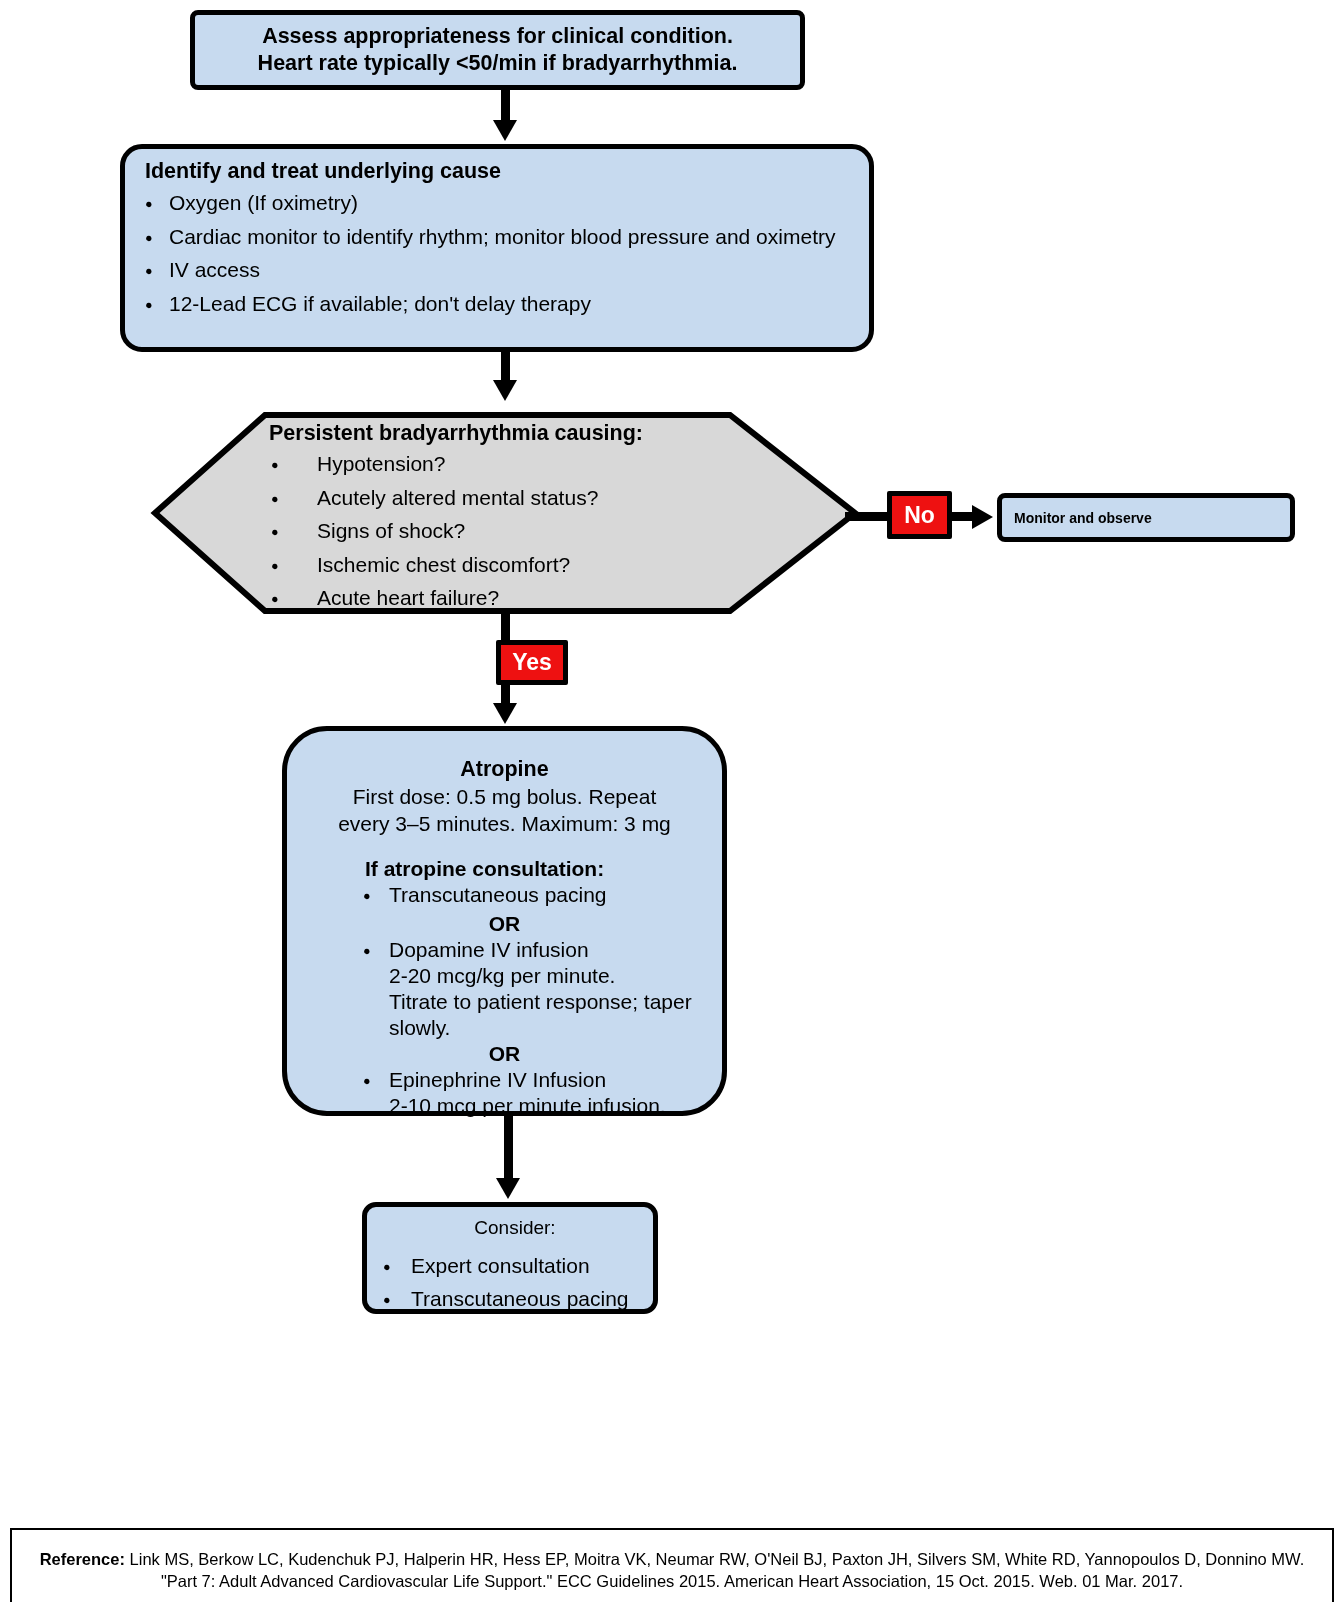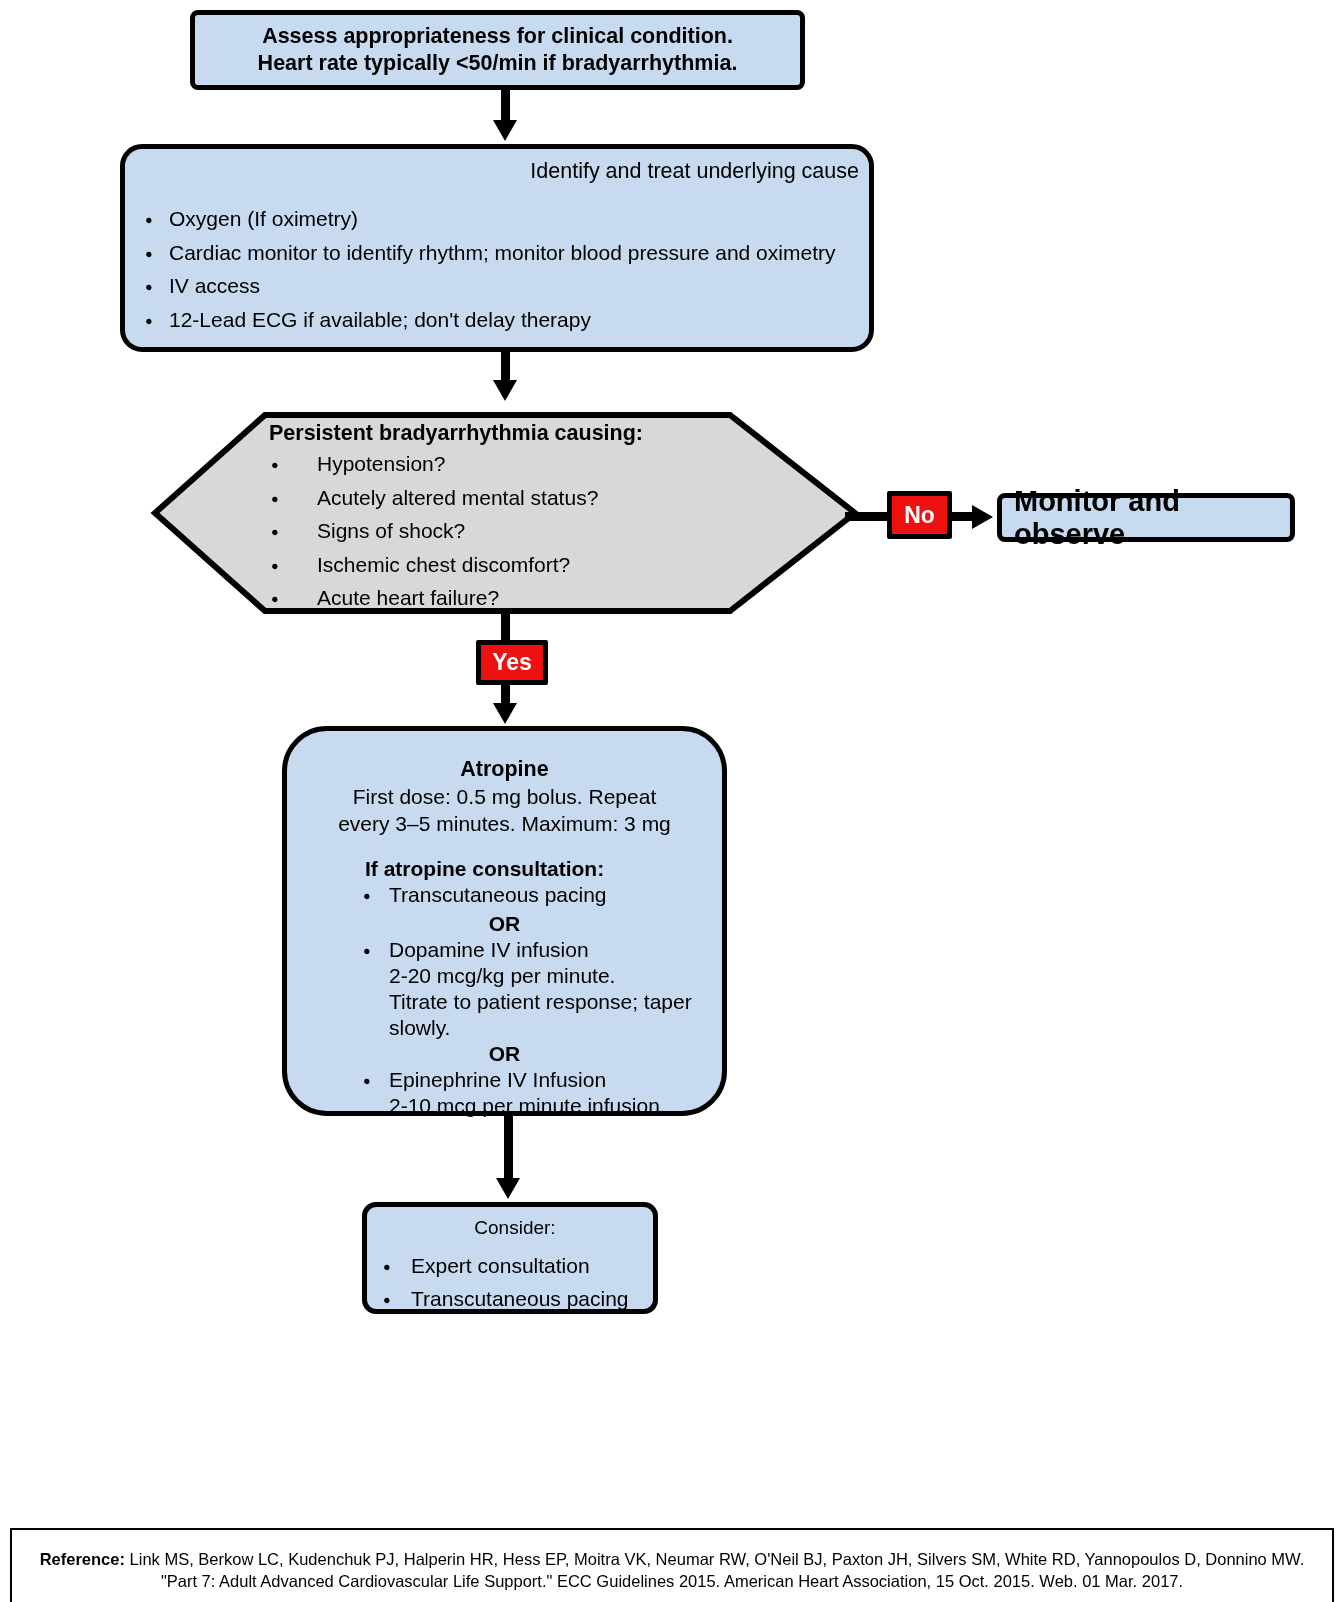--- a/index.html
+++ b/index.html
@@ -40,45 +40,45 @@
   }
   
   #arrow1-shaft { left:501px; top:88px; height:34px; }
   #arrow1-head  { left:493px; top:120px; }
   
   #box-identify {
     left:120px; top:144px; width:754px; height:208px; border-radius:22px;
     padding:10px 10px 0 20px; font-size:21px;
   }
   #box-identify .box-title {
-    text-align:right; font-weight:normal; font-size:21.5px; margin-bottom:20px;
+    text-align:left; font-weight:bold; font-size:21.5px; margin-bottom:4px;
   }
   #box-identify .bullet-row { line-height:29.5px; }
   
   #arrow2-shaft { left:501px; top:352px; height:30px; }
   #arrow2-head  { left:493px; top:380px; }
   
   #decision-hexagon { position:absolute; left:150px; top:410px; }
   #decision-content { position:absolute; left:269px; top:419px; width:440px; font-size:21px; }
   #decision-content .box-title { font-weight:bold; font-size:21.5px; line-height:28px; margin-bottom:2px; }
   #decision-content .bullet-row { line-height:29.5px; margin-left:2px;gap:24px; }
   #decision-content .bdot { flex:0 0 22px; }
   
   #no-line   { left:845px; top:512px; width:44px; }
   #box-no    { left:887px; top:491px; width:65px; height:48px; }
   #no-arrow-shaft { left:950px; top:512px; width:25px; }
   #no-arrow-head  { left:972px; top:505px; }
   #box-monitor {
     left:997px; top:493px; width:298px; height:49px; border-radius:8px;
-    display:flex; align-items:center; font-weight:bold; font-size:29px;
+    display:flex; align-items:center; font-weight:bold; font-size:14px;
     padding-left:12px;
   }
   
   #yes-line  { left:501px; top:610px; height:32px; }
-  #box-yes   { left:476px; top:640px; width:72px; height:45px; }
+  #box-yes   { left:496px; top:640px; width:72px; height:45px; }
   #yes-arrow-shaft { left:501px; top:683px; height:22px; }
   #yes-arrow-head  { left:493px; top:703px; }
   
   #box-atropine {
     left:282px; top:726px; width:445px; height:390px; border-radius:45px;
     padding-top:25px; font-size:21px; line-height:27px;
   }
   #box-atropine .box-title { text-align:center; font-weight:bold; font-size:21.5px; }
   #box-atropine .center { text-align:center; }
   #box-atropine .spacer { height:18px; }

